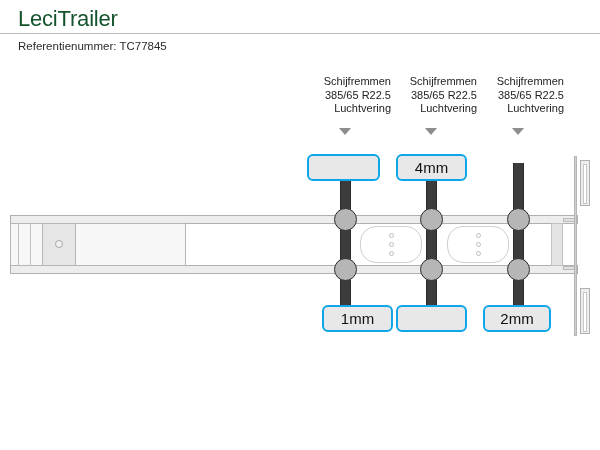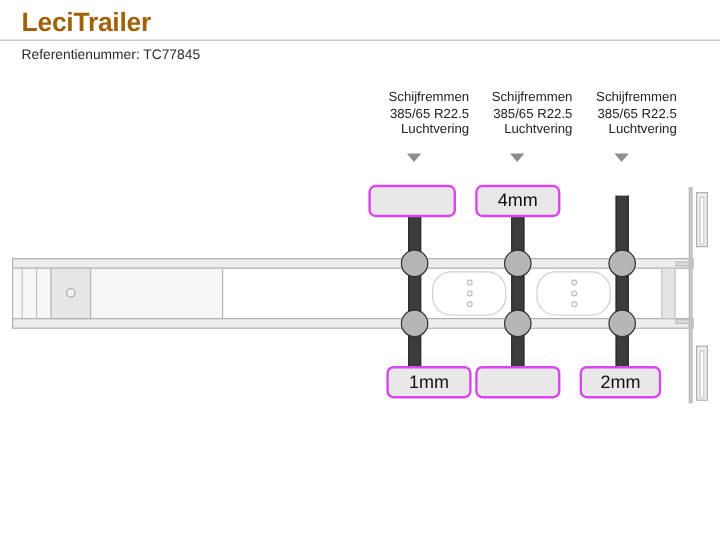--- a/index.html
+++ b/index.html
@@ -15,23 +15,23 @@
     font-family: "Liberation Sans", sans-serif;
     color: #222222;
   }
 
   
   #header-title {
     position: absolute;
     left: 18px;
     top: 6px;
     font-size: 22px;
-    font-weight: 700;
+    font-weight: 400;
     letter-spacing: -0.2px;
-    color: #a16207;
+    color: #14532d;
     line-height: 26px;
     white-space: nowrap;
   }
   #header-rule {
     position: absolute;
     left: 0;
     top: 33px;
     width: 600px;
     height: 1px;
     background: #b9b9b9;
@@ -198,21 +198,21 @@
     background: #b6b6b6;
     border: 1px solid #2f2f2f;
     box-sizing: border-box;
   }
 
   
   .tread-badge {
     position: absolute;
     height: 27px;
     background: #e8e8e8;
-    border: 2px solid #d946ef;
+    border: 2px solid #0ea5e9;
     border-radius: 6px;
     box-sizing: border-box;
     display: flex;
     align-items: center;
     justify-content: center;
     font-size: 15px;
     color: #111111;
     line-height: 1;
   }
 </style>

